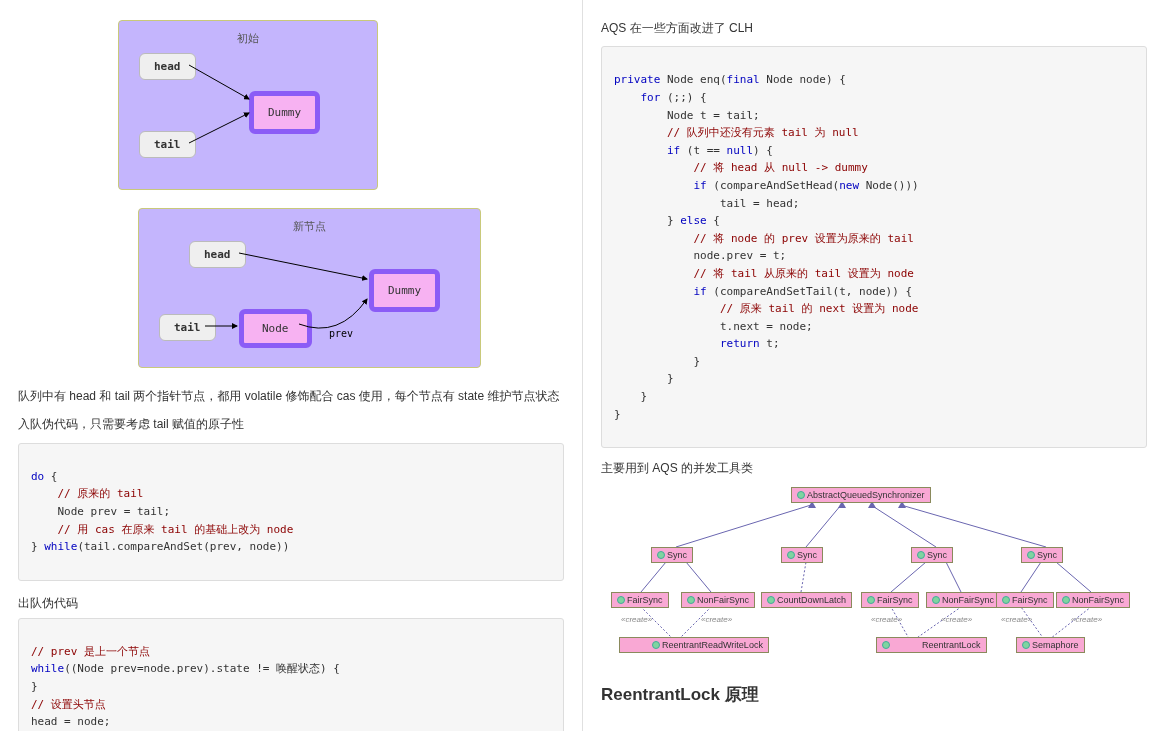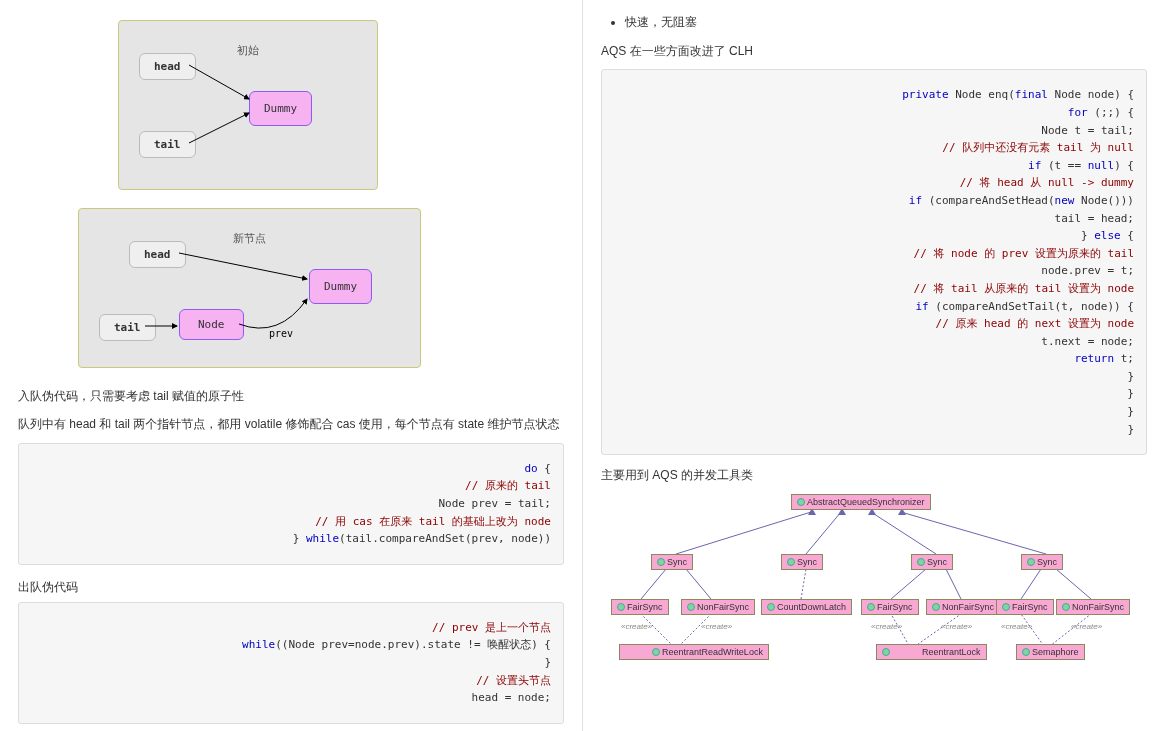--- a/index.html
+++ b/index.html
@@ -15,26 +15,26 @@
     width: 1165px;
     height: 731px;
   }
   .col {
     flex: 1;
     padding: 10px 18px;
     overflow: hidden;
   }
   .col-left { border-right: 1px solid #e0e0e0; }
   .diagram-box {
-    background: #e5e5e5;
+    background: #c4b5fd;
     border: 1px solid #c9c97a;
     border-radius: 4px;
     margin: 10px auto 18px auto;
     position: relative;
-    padding: 22px;
+    padding: 10px;
   }
   .diagram-title {
     text-align: center;
     font-size: 11px;
     color: #555;
     margin-bottom: 6px;
   }
   .node-box {
     position: absolute;
     padding: 6px 14px;
@@ -43,36 +43,35 @@
     font-family: monospace;
     text-align: center;
   }
   .node-gray {
     background: #efefef;
     border: 1px solid #bbb;
     font-weight: bold;
   }
   .node-pink {
     background: #f7b2f2;
-    border: 1px solid #8b5cf6;
+    border: 5px solid #8b5cf6;
   }
   p { margin: 8px 0; line-height: 1.7; font-size: 12px; }
   .subhead { font-size: 12px; margin: 14px 0 6px 0; font-family: Liberation Mono, monospace; }
   pre.code {
     background: #f6f6f6;
     border: 1px solid #ddd;
     border-radius: 3px;
-    padding: 16px 12px;
+    padding: 24px 12px;
     font-family: Consolas, monospace;
     font-size: 11px;
     line-height: 1.6;
     overflow-x: auto;
     white-space: pre;
     margin: 6px 0 12px 0;
-    text-align: right;
   }
   .kw { color: #0000c0; }
   .cmt { color: #8b0000; }
   ul { margin: 4px 0 10px 24px; padding: 0; }
   li { margin: 2px 0; font-size: 12px; }
   h2 { font-size: 17px; font-weight: bold; margin: 16px 0 8px 0; }
   .subheading-bold { font-weight: normal; font-size: 12px; margin: 12px 0 10px 0; }
   .uml-container {
     border: none;
     width: 100%;
@@ -128,80 +127,77 @@
         <defs>
             <marker id="ah1" markerWidth="6" markerHeight="6" refX="5" refY="3" orient="auto">
               <path d="M0,0 L6,3 L0,6 Z" fill="#000"></path>
             </marker>
           </defs>
         <line x1="70" y1="44" x2="130" y2="78" stroke="#000" stroke-width="1" marker-end="url(#ah1)"></line>
         <line x1="70" y1="122" x2="130" y2="92" stroke="#000" stroke-width="1" marker-end="url(#ah1)"></line>
       </svg>
     </div>
 
-    <div class="diagram-box" style="width:343px;height:160px;margin-left:60px;">
+    <div class="diagram-box" style="width:343px;height:160px;margin-left:120px;">
       <div class="diagram-title">新节点</div>
       <div class="node-box node-gray" style="top:32px;left:50px;">head</div>
       <div class="node-box node-gray" style="top:105px;left:20px;">tail</div>
       <div class="node-box node-pink" style="top:100px;left:100px;padding:8px 18px;">Node</div>
       <div class="node-box node-pink" style="top:60px;left:230px;padding:10px 14px;">Dummy</div>
       <svg class="arrows" width="300" height="160">
         <defs>
             <marker id="ah2" markerWidth="6" markerHeight="6" refX="5" refY="3" orient="auto">
               <path d="M0,0 L6,3 L0,6 Z" fill="#000"></path>
             </marker>
           </defs>
         <line x1="100" y1="44" x2="228" y2="70" stroke="#000" stroke-width="1" marker-end="url(#ah2)"></line>
         <line x1="66" y1="117" x2="98" y2="117" stroke="#000" stroke-width="1" marker-end="url(#ah2)"></line>
         <path d="M160 115 Q200 130 228 90" stroke="#000" stroke-width="1" fill="none" marker-end="url(#ah2)"></path>
         <text x="190" y="128" font-size="10" font-family="monospace">prev</text>
       </svg>
     </div>
 
+    <p>队列中有 head 和 tail 两个指针节点，都用 volatile 修饰配合 cas 使用，每个节点有 state 维护节点状态</p>
     <p>入队伪代码，只需要考虑 tail 赋值的原子性</p>
-    <p>队列中有 head 和 tail 两个指针节点，都用 volatile 修饰配合 cas 使用，每个节点有 state 维护节点状态</p>
 
     <pre class="code"><span class="kw">do</span> {
     <span class="cmt">// 原来的 tail</span>
     Node prev = tail;
     <span class="cmt">// 用 cas 在原来 tail 的基础上改为 node</span>
 } <span class="kw">while</span>(tail.compareAndSet(prev, node))</pre>
 
     <div class="subhead">出队伪代码</div>
 
     <pre class="code"><span class="cmt">// prev 是上一个节点</span>
 <span class="kw">while</span>((Node prev=node.prev).state != 唤醒状态) {
 }
 <span class="cmt">// 设置头节点</span>
 head = node;</pre>
 
     <p>CLH 好处：</p>
 
   </div>
 
   <div class="col">
-    <ul>
-      <li>快速，无阻塞</li>
-    </ul>
     <p>AQS 在一些方面改进了 CLH</p>
 
     <pre class="code"><span class="kw">private</span> Node enq(<span class="kw">final</span> Node node) {
     <span class="kw">for</span> (;;) {
         Node t = tail;
         <span class="cmt">// 队列中还没有元素 tail 为 null</span>
         <span class="kw">if</span> (t == <span class="kw">null</span>) {
             <span class="cmt">// 将 head 从 null -&gt; dummy</span>
             <span class="kw">if</span> (compareAndSetHead(<span class="kw">new</span> Node()))
                 tail = head;
         } <span class="kw">else</span> {
             <span class="cmt">// 将 node 的 prev 设置为原来的 tail</span>
             node.prev = t;
             <span class="cmt">// 将 tail 从原来的 tail 设置为 node</span>
             <span class="kw">if</span> (compareAndSetTail(t, node)) {
-                <span class="cmt">// 原来 head 的 next 设置为 node</span>
+                <span class="cmt">// 原来 tail 的 next 设置为 node</span>
                 t.next = node;
                 <span class="kw">return</span> t;
             }
         }
     }
 }</pre>
 
     <div class="subheading-bold">主要用到 AQS 的并发工具类</div>
 
     <div class="uml-container">
@@ -306,15 +302,16 @@
       <div class="uml-node" style="top:150px;left:275px;gap:32px;">
           <span class="uml-circle"></span>
           <span>ReentrantLock</span>
         </div>
       <div class="uml-node" style="top:150px;left:415px;">
           <span class="uml-circle"></span>
           <span>Semaphore</span>
         </div>
     </div>
 
+    <h2>ReentrantLock 原理</h2>
 
   </div>
 </div>
 
 </body></html>

